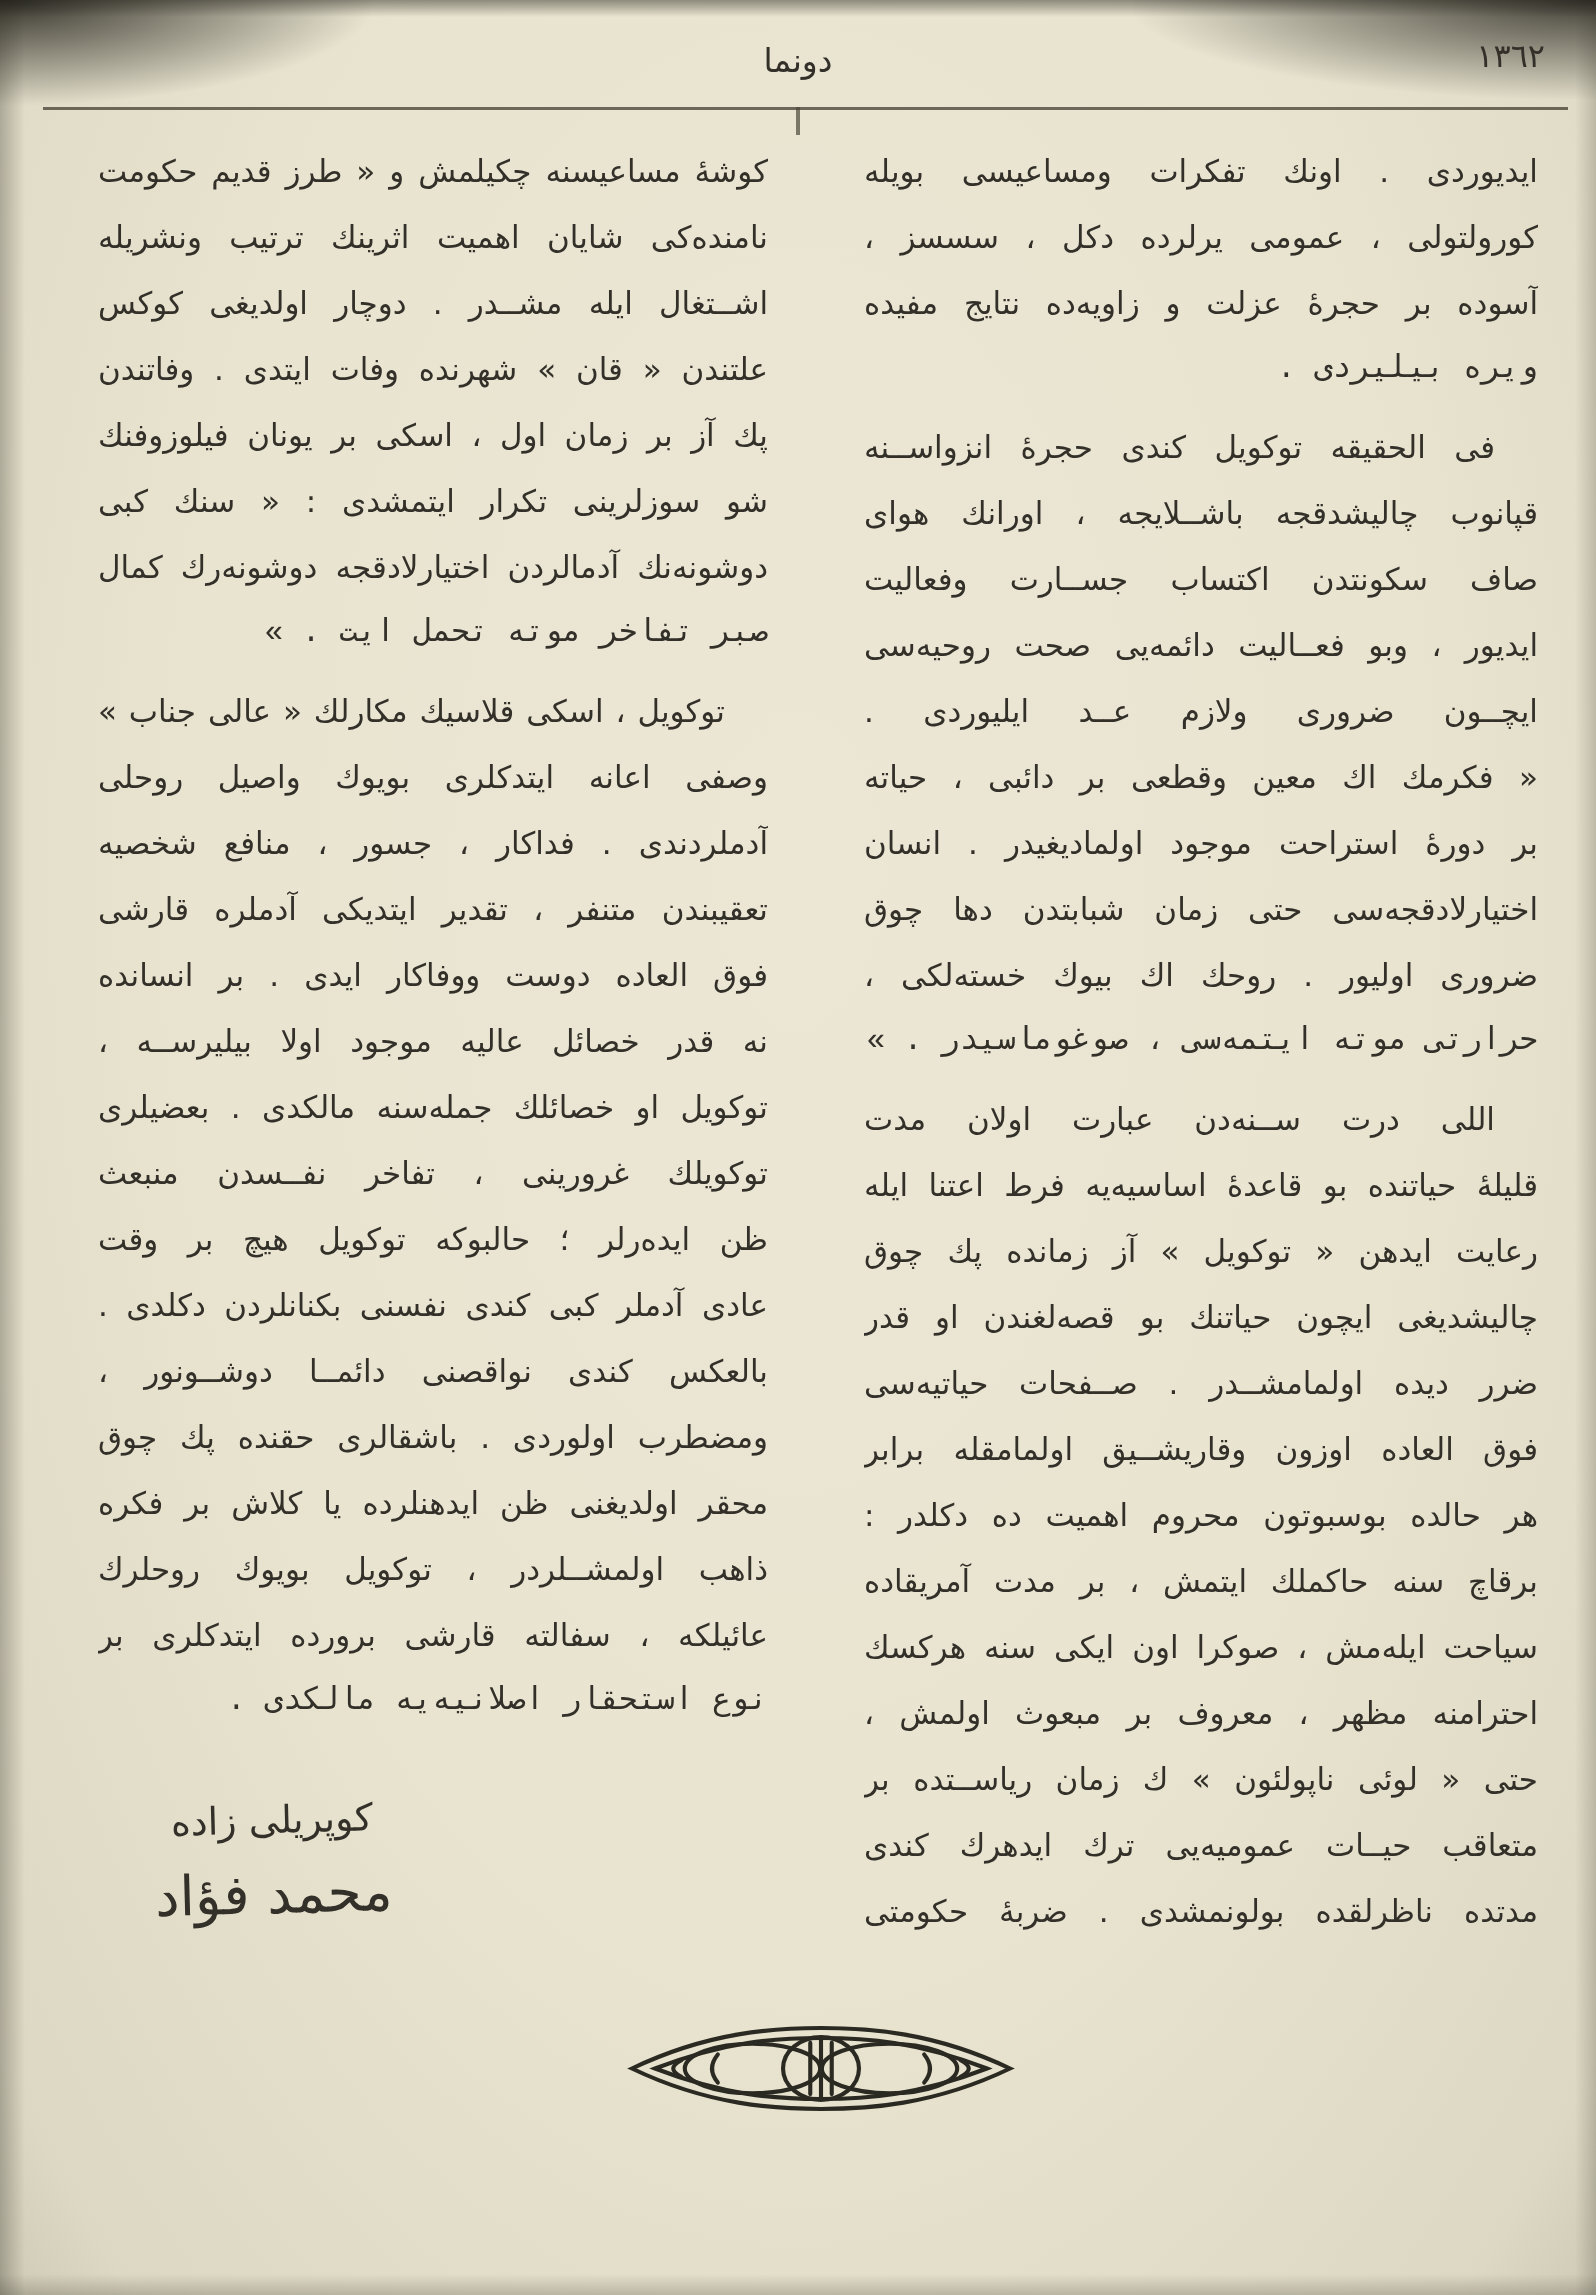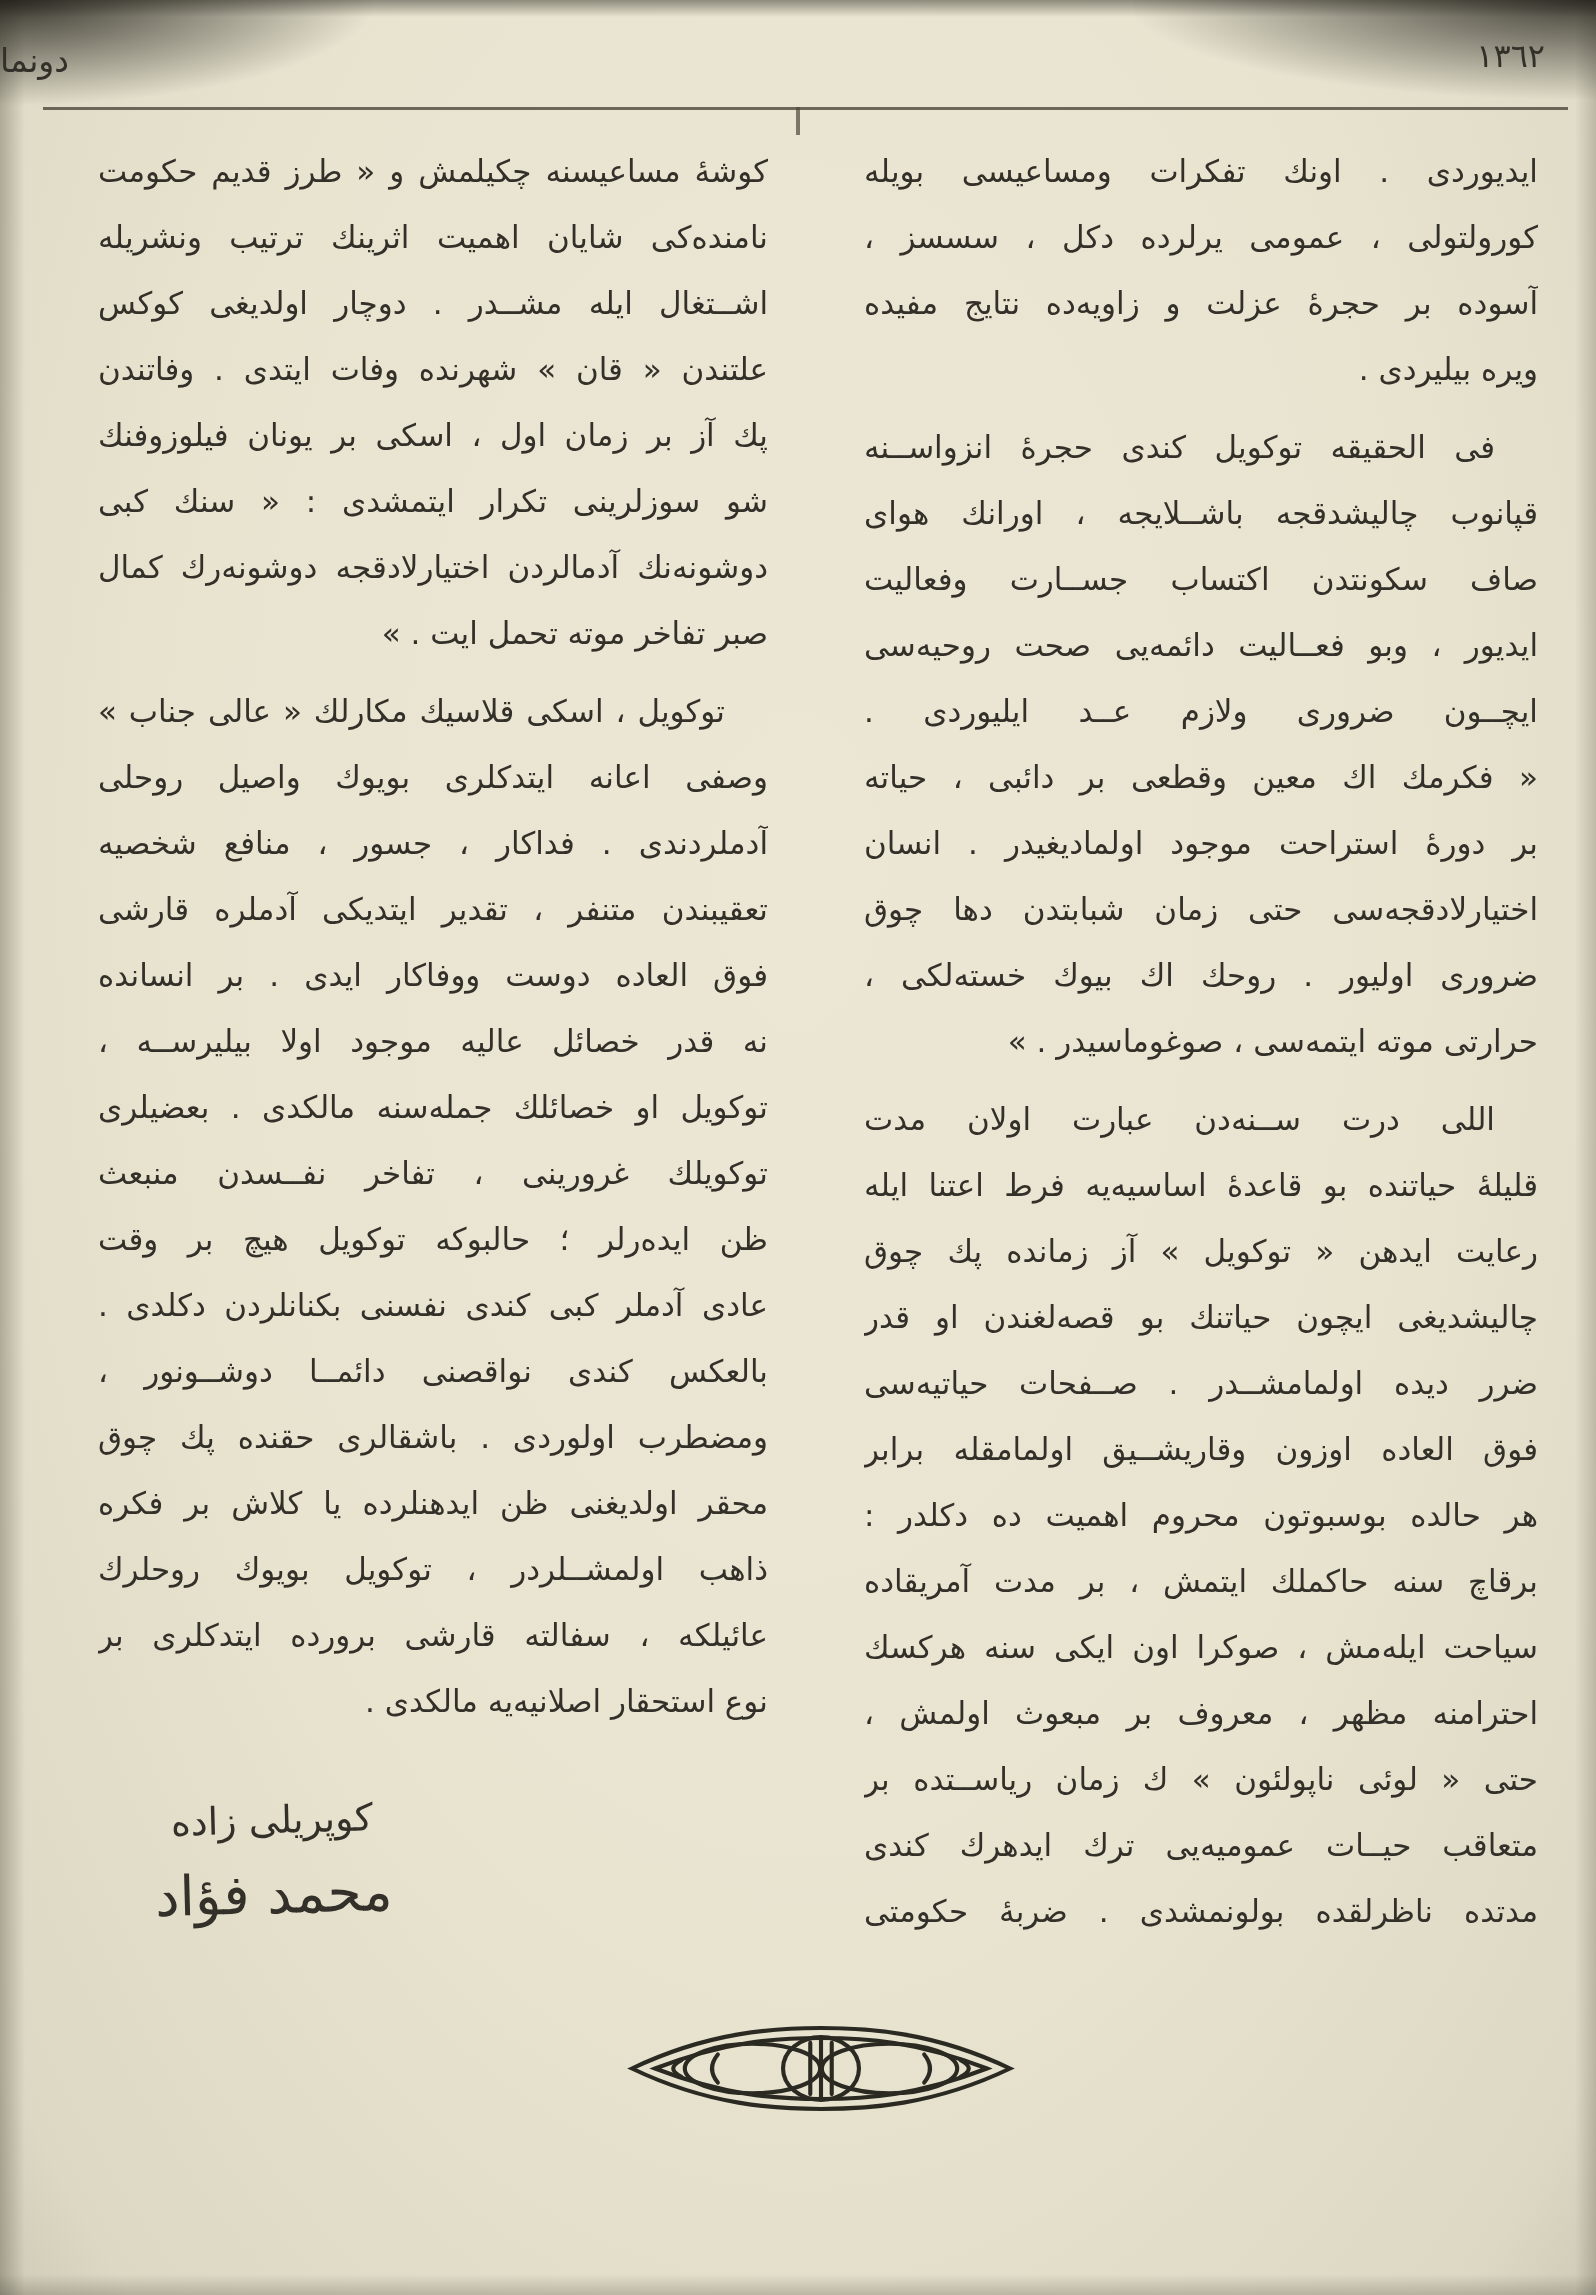--- a/index.html
+++ b/index.html
@@ -32,42 +32,42 @@
     background:linear-gradient(to left, rgba(40,38,28,.2), rgba(40,38,28,0));}
   .shadow.bottom-edge{bottom:0;left:0;right:0;height:21.5px;
     background:linear-gradient(to top, rgba(40,38,28,.22), rgba(40,38,28,0));}
 
   .pagenum{
     position:absolute;top:31px;right:51px;
     font-size:32px;line-height:50px;letter-spacing:3.3px;
   }
   .journal-title{
     position:absolute;top:41px;left:0;right:0;
-    text-align:left;font-size:33px;letter-spacing:2.5px;
+    text-align:center;font-size:33px;letter-spacing:2.5px;
   }
   .rule{
     position:absolute;top:107px;left:43px;right:28px;height:2.5px;
     background:var(--rule);opacity:.8;
   }
   .tick{
     position:absolute;top:107px;left:50%;margin-left:-1.7px;
     width:3.3px;height:28px;background:var(--rule);opacity:.7;
   }
 
   .col{position:absolute;top:126px;direction:rtl;}
   .col-right{right:46px;width:698px;}
   .col-left{left:86px;width:694px;}
   .paragraph{margin:12px;}
   .paragraph.indent .line:first-child{padding-right:43px;}
   .line{
     font-size:31px;height:66px;line-height:66px;
     text-align:justify;text-align-last:justify;
     overflow:hidden;white-space:normal;
   }
-  .line.last{text-align-last:start;}
+  .line.last{text-align-last:start;font-family:Liberation Mono, monospace;}
 
   .signature{
     position:absolute;left:116px;top:1791px;width:314px;
     text-align:center;transform:rotate(-1.5deg);direction:rtl;
   }
   .sig1{font-size:38px;line-height:58px;}
   .sig2{font-size:55px;line-height:91px;}
 
   .ornament{
     position:absolute;top:2023px;left:50%;margin-left:23px;

